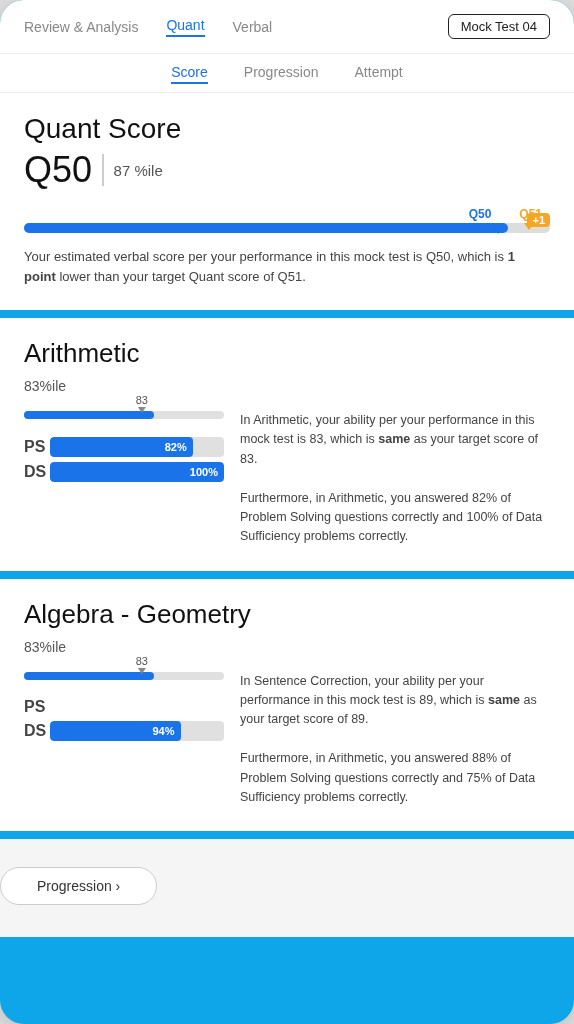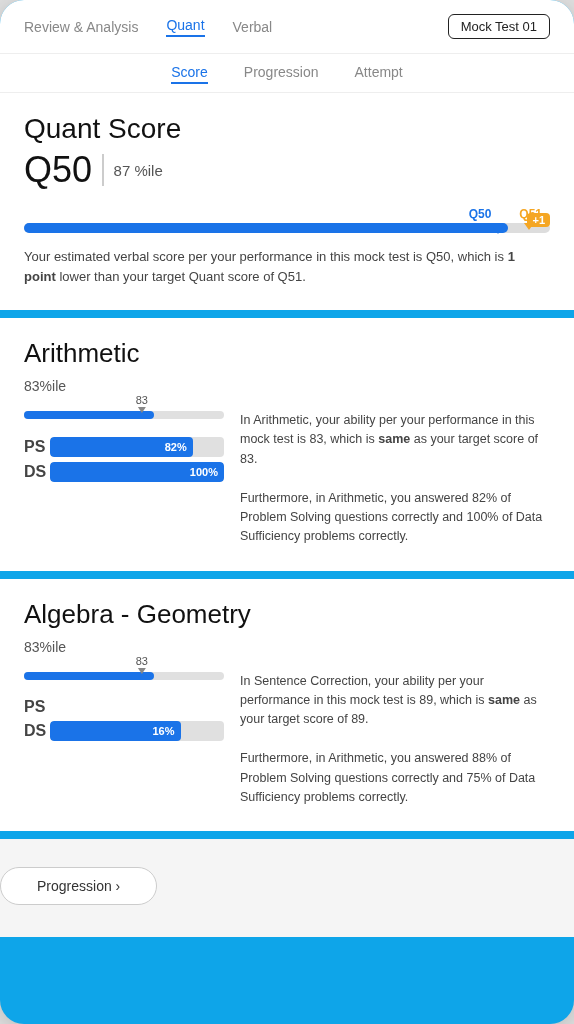--- a/index.html
+++ b/index.html
@@ -307,21 +307,21 @@
 <body>
 
 <div class="phone-container">
 
   <div class="top-nav">
     <div class="nav-links">
       <span class="nav-link">Review &amp; Analysis</span>
       <span class="nav-link active">Quant</span>
       <span class="nav-link">Verbal</span>
     </div>
-    <div class="mock-test-badge">Mock Test 01</div>
+    <div class="mock-test-badge">Mock Test 04</div>
   </div>
 
   <div class="sub-nav">
     <span class="sub-nav-item active">Score</span>
     <span class="sub-nav-item">Progression</span>
     <span class="sub-nav-item">Attempt</span>
   </div>
 
   <div class="score-section">
     <div class="section-title">Quant Score</div>
@@ -430,21 +430,21 @@
         </div>
 
         <div class="ps-ds-section">
           <div class="ps-ds-row">
             <span class="ps-ds-label">PS</span>
           </div>
           <div class="ps-ds-row">
             <span class="ps-ds-label">DS</span>
             <div class="ps-ds-bar-track">
               <div class="ps-ds-bar-fill" style="width:75%;">
-                <span class="ps-ds-pct">16%</span>
+                <span class="ps-ds-pct">94%</span>
               </div>
             </div>
           </div>
         </div>
       </div>
 
       <div class="topic-desc">
         <span>In Sentence Correction, your ability per your performance in this mock test is 89, which is</span>
         <strong>same</strong>
         <span> </span><span>as your target score of 89.</span>

